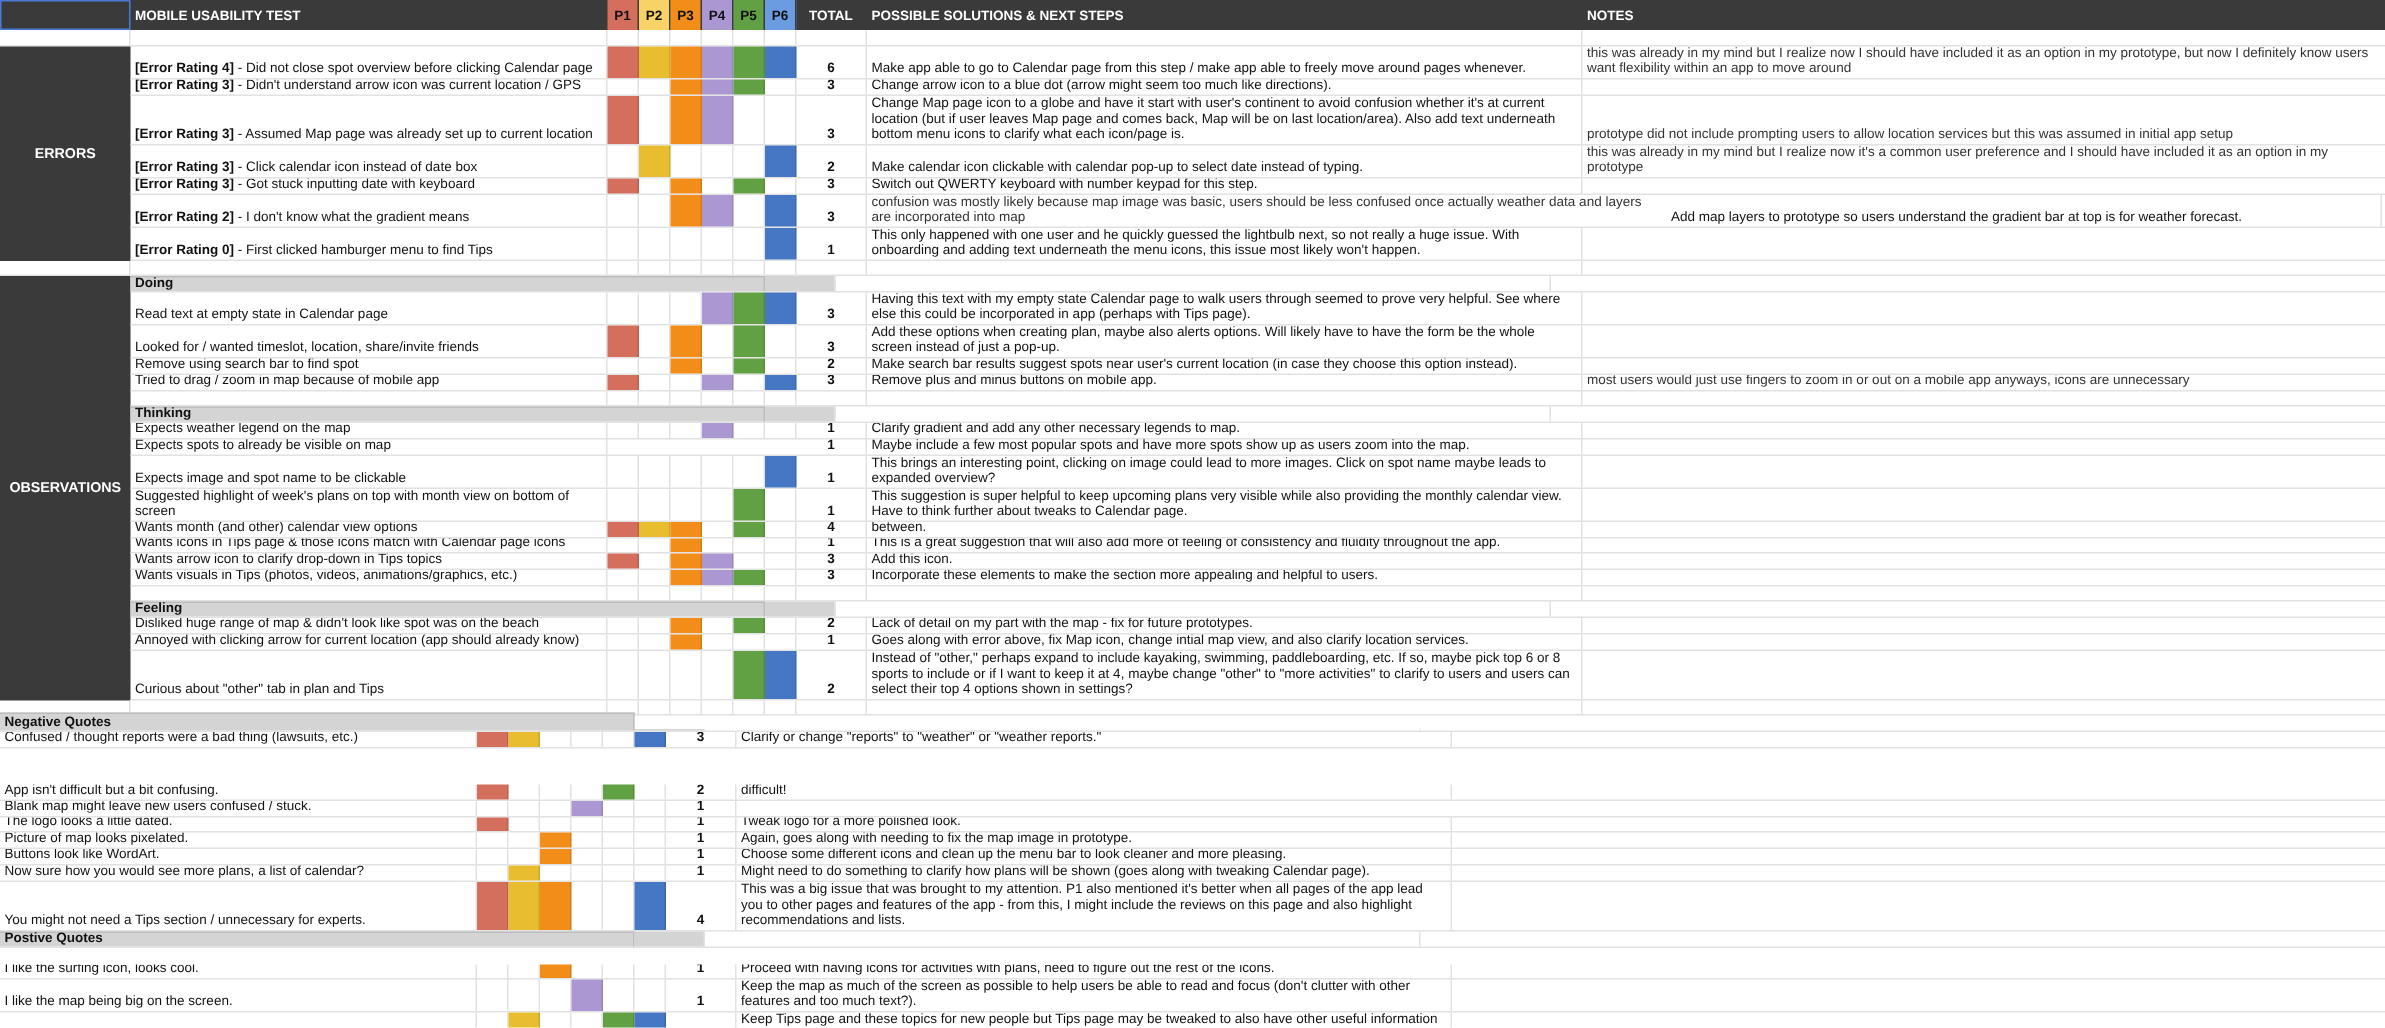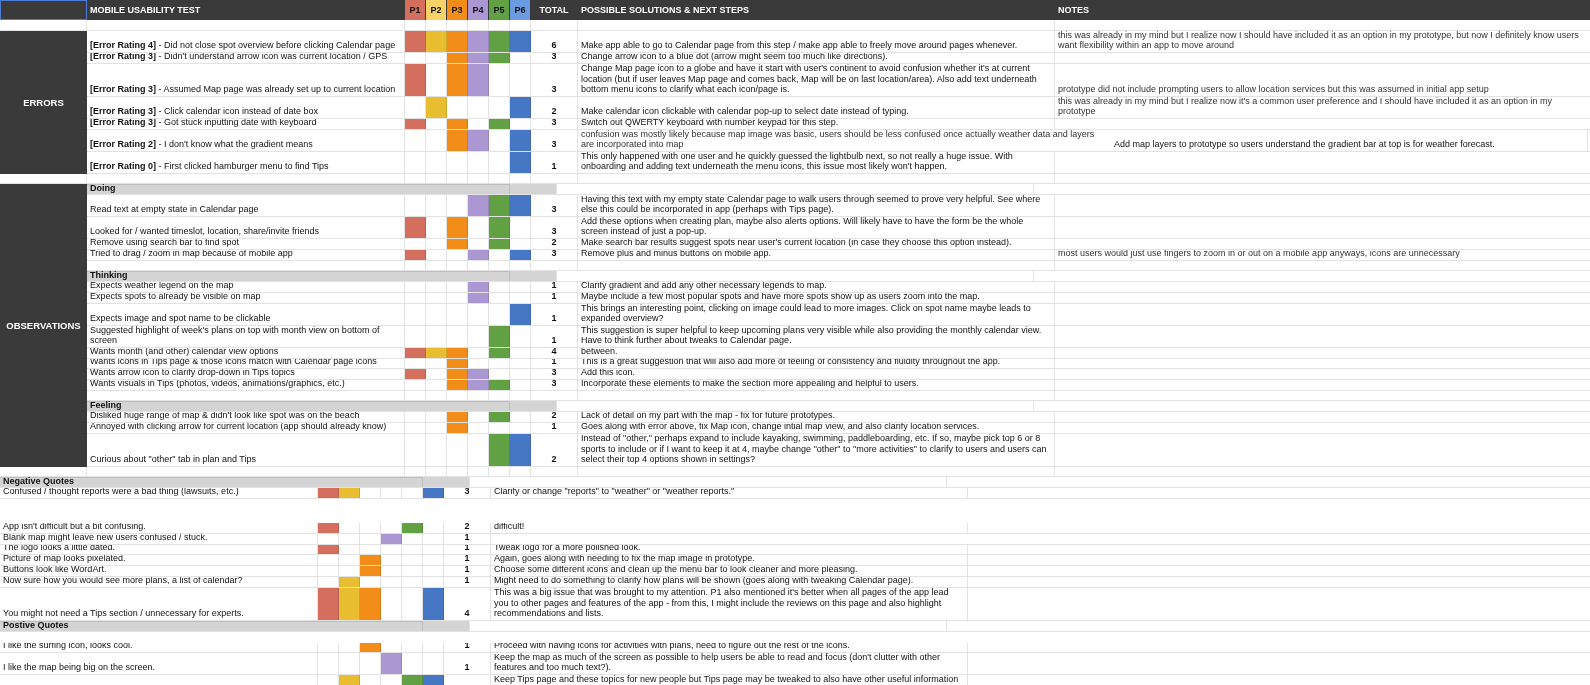--- a/index.html
+++ b/index.html
@@ -268,21 +268,21 @@
             <div class="cell c-p"></div>
             <div class="cell c-p"></div>
             <div class="cell c-p"></div>
             <div class="cell c-p filled" style="background: rgb(171, 152, 211);"></div>
             <div class="cell c-p"></div>
             <div class="cell c-p"></div>
             <div class="cell c-total">1</div>
             <div class="cell c-sol">Clarify gradient and add any other necessary legends to map.</div>
             <div class="cell c-notes"></div>
           </div>
-          <div class="row" style="height: 11px;">
+          <div class="row" style="height: 11px; align-items: flex-end;">
             <div class="cell c-main">
               <span><span style="white-space: pre-wrap;">Expects spots to already be visible on map</span></span>
             </div>
             <div class="cell c-p"></div>
             <div class="cell c-p"></div>
             <div class="cell c-p"></div>
             <div class="cell c-p filled" style="background: rgb(171, 152, 211);"></div>
             <div class="cell c-p"></div>
             <div class="cell c-p"></div>
             <div class="cell c-total">1</div>
@@ -445,21 +445,21 @@
         <div class="cell c-p"></div>
         <div class="cell c-p"></div>
         <div class="cell c-p"></div>
         <div class="cell c-p"></div>
         <div class="cell c-total"></div>
         <div class="cell c-sol"></div>
         <div class="cell c-notes"></div>
       </div>
       <div class="group">
         <div class="group-body">
-          <div class="row subhead" style="height: 11px;">
+          <div class="row subhead" style="height: 11px; align-items: flex-end;">
             <div class="subhead-cells">Negative Quotes</div>
             <div class="cell c-total" style="width: 47px;"></div>
             <div class="cell c-sol"></div>
             <div class="cell c-notes"></div>
           </div>
           <div class="row" style="height: 11px;">
             <div class="cell c-main">
               <span><span style="white-space: pre-wrap;">Confused / thought reports were a bad thing (lawsuits, etc.)</span></span>
             </div>
             <div class="cell c-p filled" style="background: rgb(212, 111, 94);"></div>

